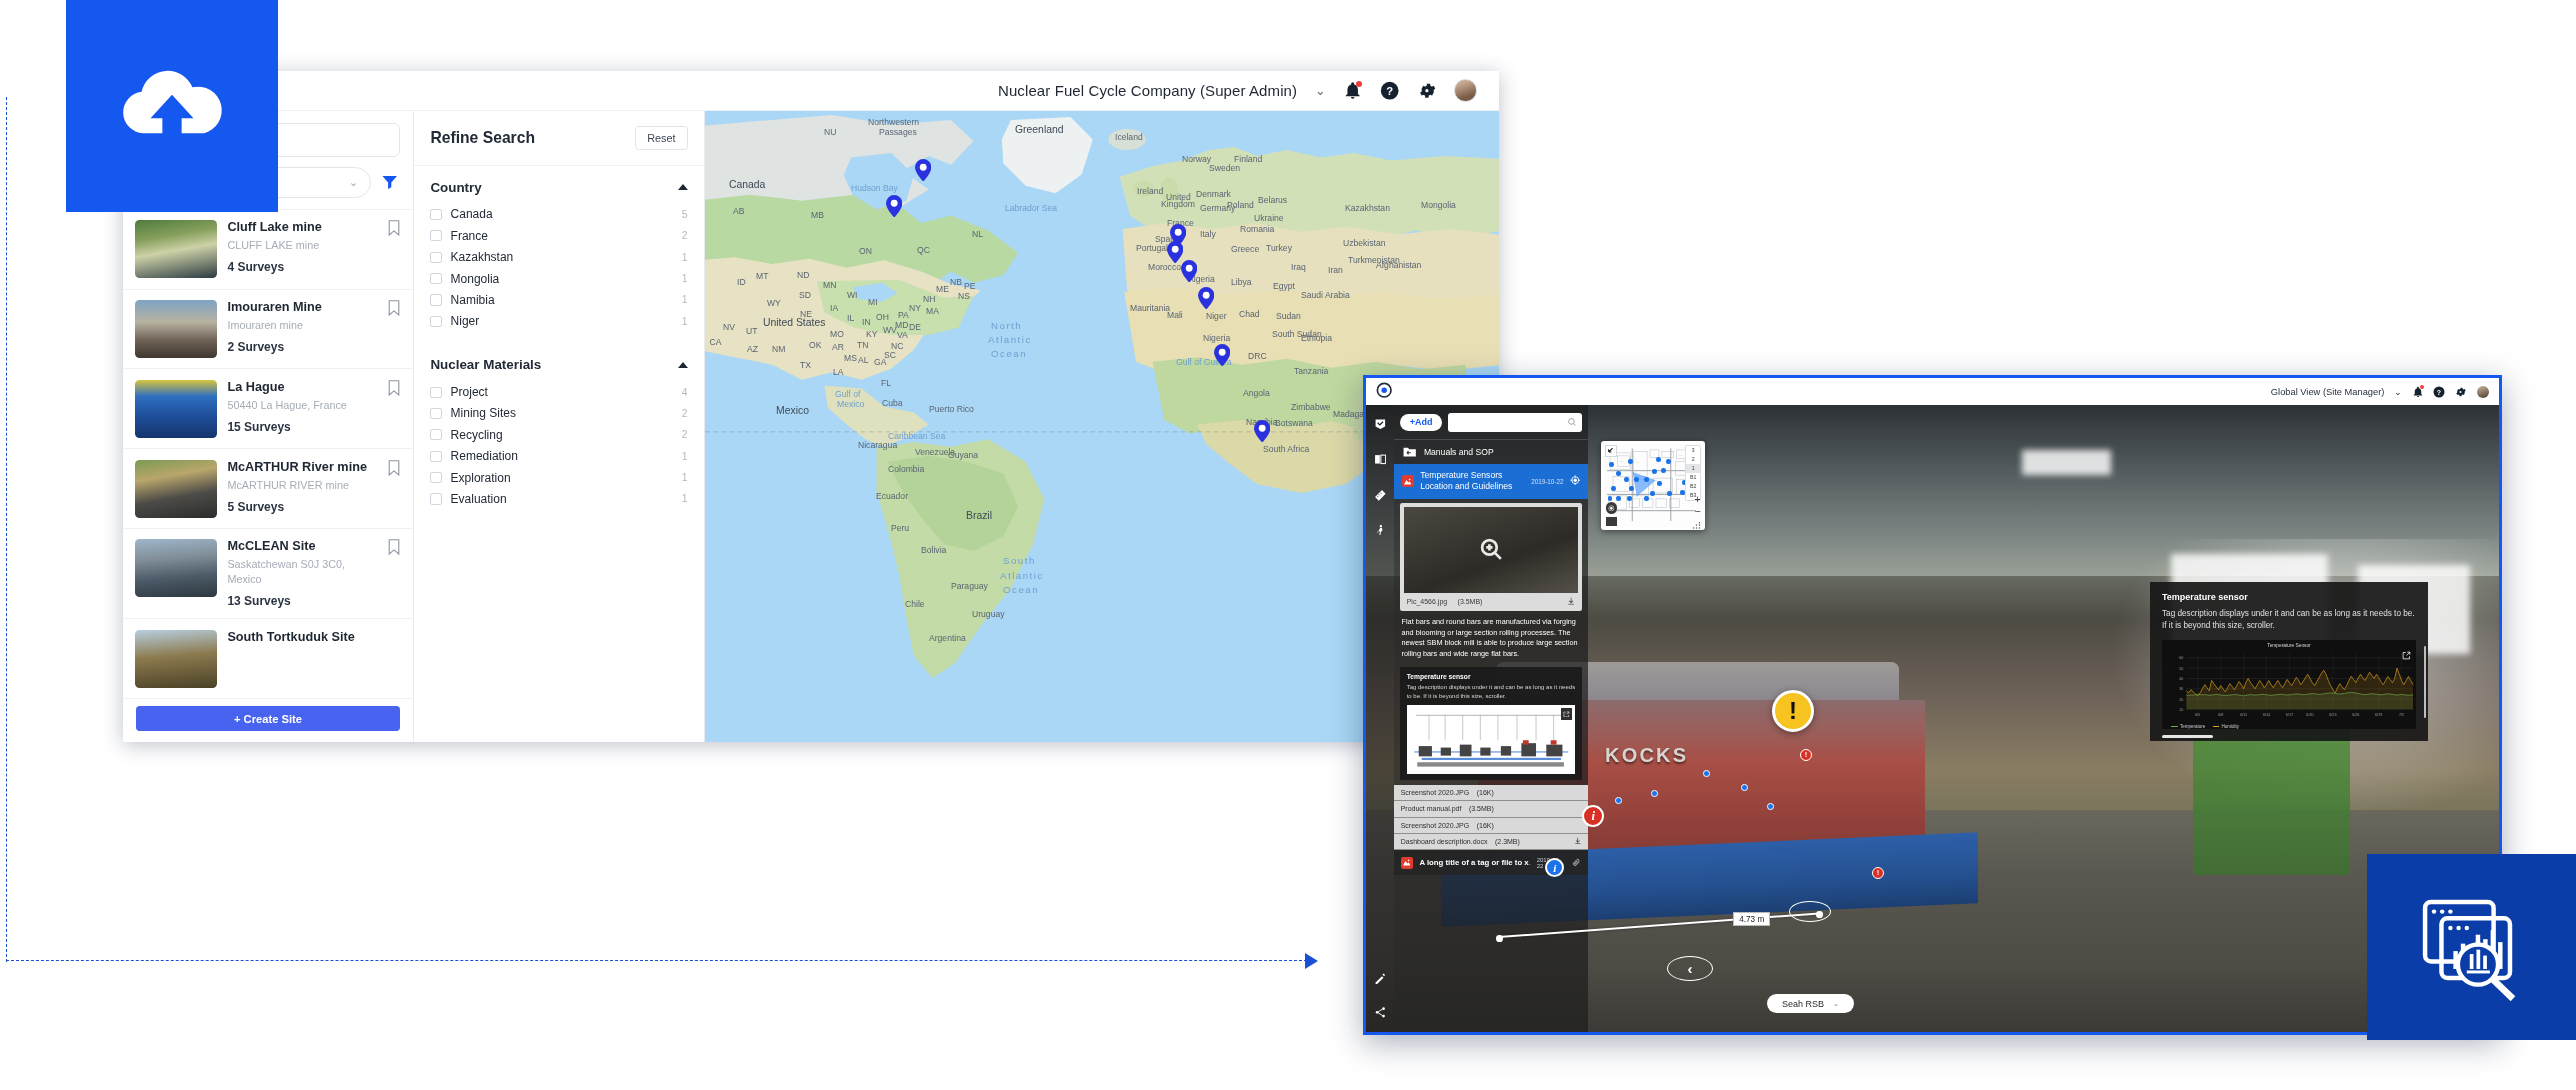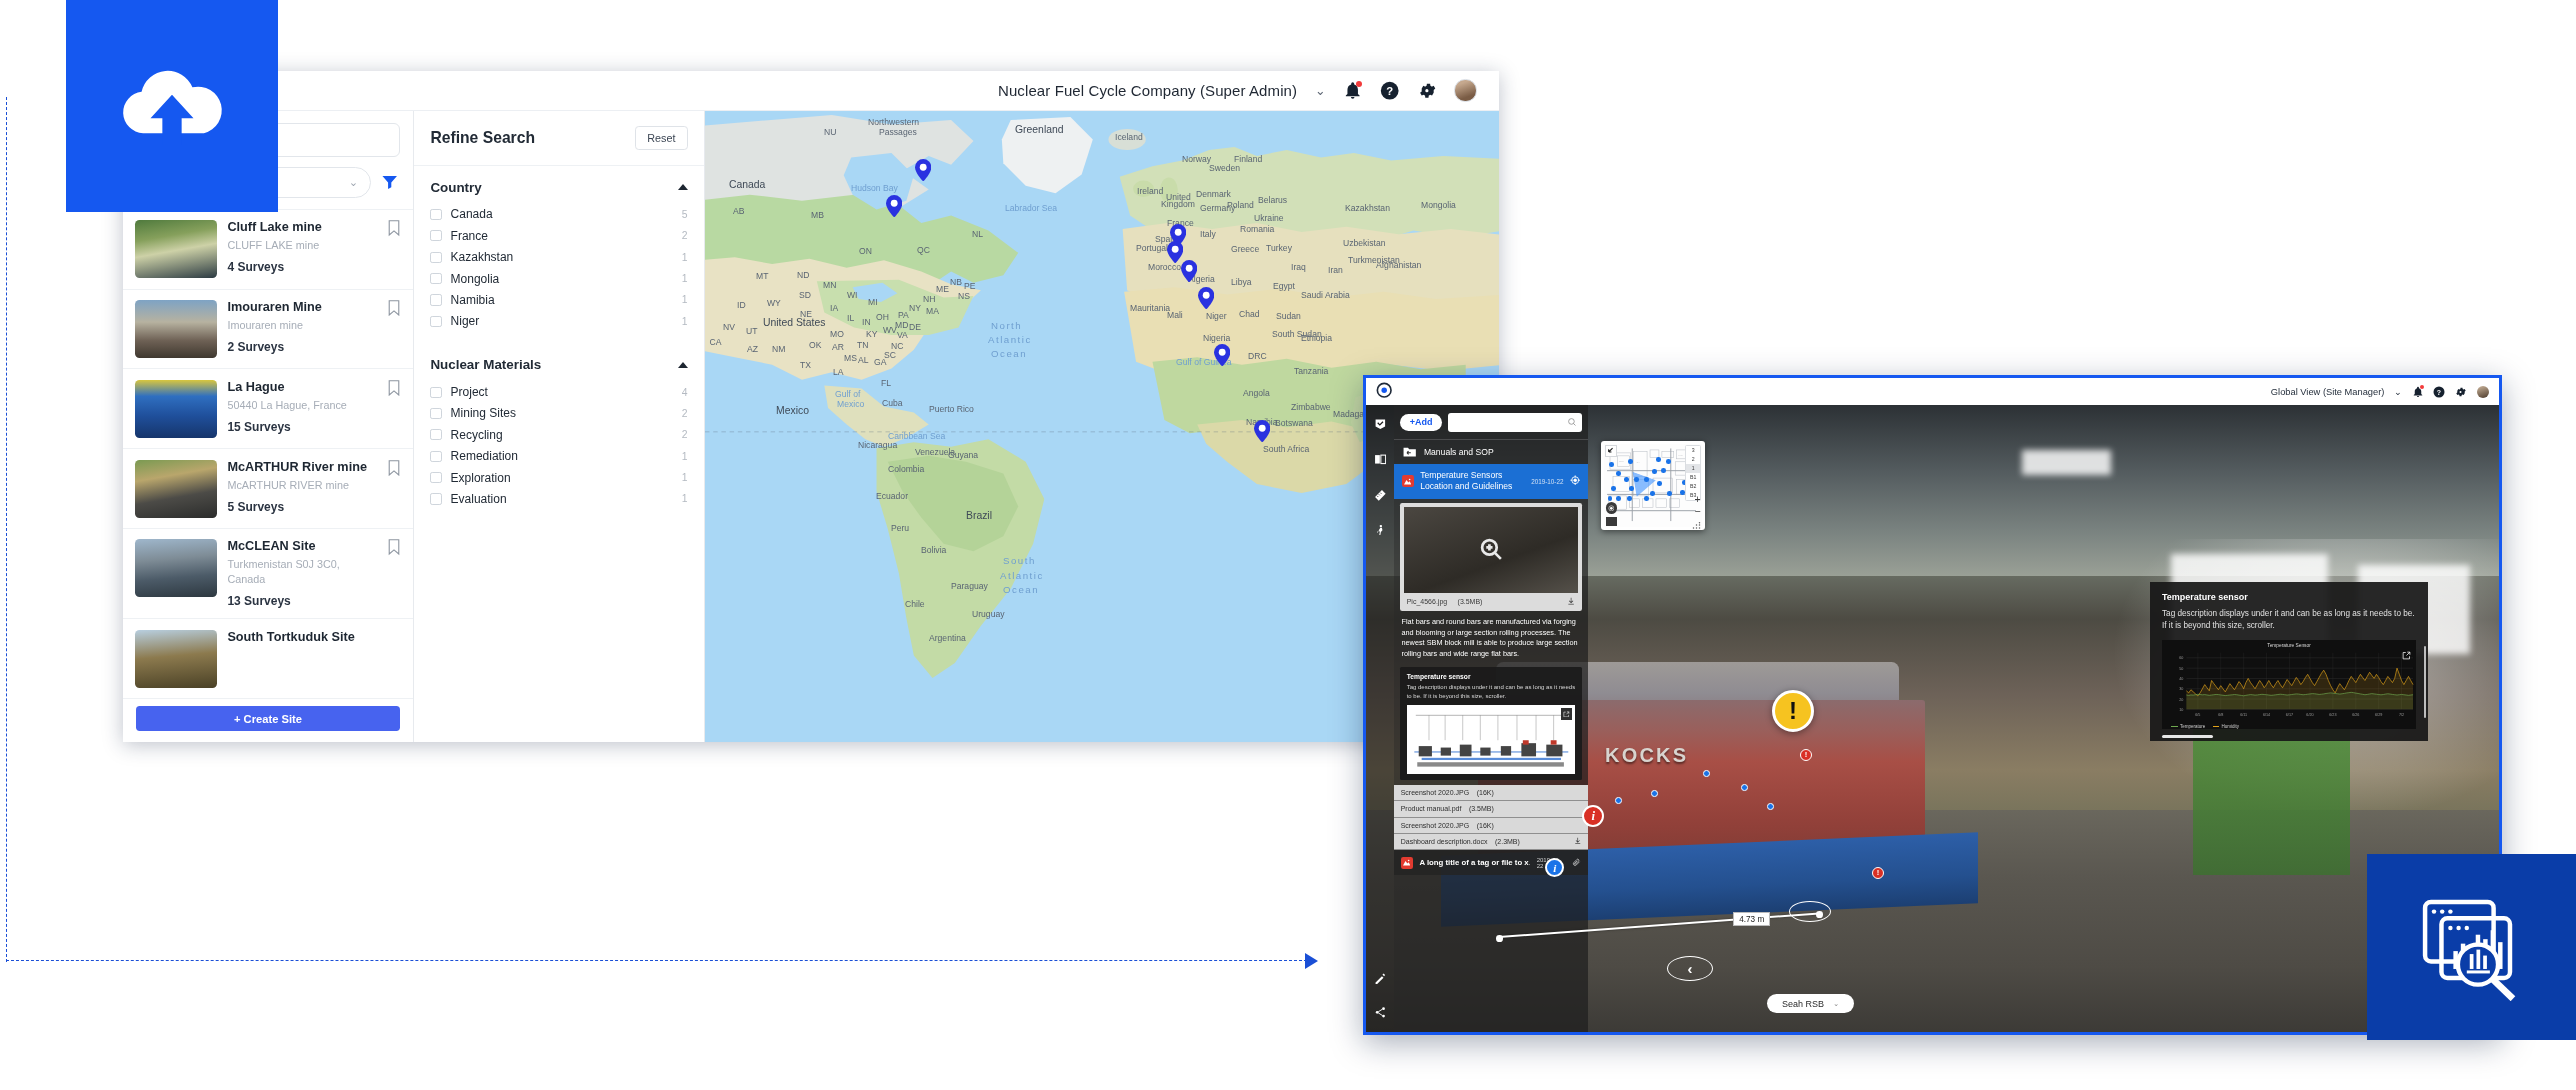--- a/index.html
+++ b/index.html
@@ -409,21 +409,21 @@
             <span class="bookmark">
               <svg viewBox="0 0 20 24">
                   <path d="M3 1h14v21l-7-6-7 6z"></path>
                 </svg>
             </span>
           </div>
           <div class="site-item">
             <div class="thumb t5"></div>
             <div class="site-meta">
               <div class="site-name">McCLEAN Site</div>
-              <div class="site-sub">Turkmenistan S0J 3C0, Canada</div>
+              <div class="site-sub">Saskatchewan S0J 3C0, Mexico</div>
               <div class="site-surveys">13 Surveys</div>
             </div>
             <span class="bookmark">
               <svg viewBox="0 0 20 24">
                   <path d="M3 1h14v21l-7-6-7 6z"></path>
                 </svg>
             </span>
           </div>
           <div class="site-item">
             <div class="thumb t7"></div>
@@ -564,21 +564,21 @@
             <div class="map-label " style="left: 28px; top: 95px;">AB</div>
             <div class="map-label " style="left: 106px; top: 99px;">MB</div>
             <div class="map-label " style="left: 154px; top: 135px;">ON</div>
             <div class="map-label " style="left: 212px; top: 134px;">QC</div>
             <div class="map-label " style="left: 267px; top: 118px;">NL</div>
             <div class="map-label " style="left: 51px; top: 160px;">MT</div>
             <div class="map-label " style="left: 92px; top: 159px;">ND</div>
             <div class="map-label " style="left: 118px; top: 169px;">MN</div>
             <div class="map-label " style="left: 94px; top: 179px;">SD</div>
             <div class="map-label " style="left: 142px; top: 179px;">WI</div>
-            <div class="map-label " style="left: 32px; top: 189px;">ID</div>
+            <div class="map-label " style="left: 32px; top: 166px;">ID</div>
             <div class="map-label " style="left: 62px; top: 187px;">WY</div>
             <div class="map-label " style="left: 163px; top: 186px;">MI</div>
             <div class="map-label " style="left: 125px; top: 192px;">IA</div>
             <div class="map-label " style="left: 95px; top: 198px;">NE</div>
             <div class="map-label " style="left: 204px; top: 192px;">NY</div>
             <div class="map-label " style="left: 218px; top: 183px;">NH</div>
             <div class="map-label " style="left: 231px; top: 173px;">ME</div>
             <div class="map-label " style="left: 221px; top: 195px;">MA</div>
             <div class="map-label " style="left: 142px; top: 202px;">IL</div>
             <div class="map-label " style="left: 171px; top: 201px;">OH</div>

